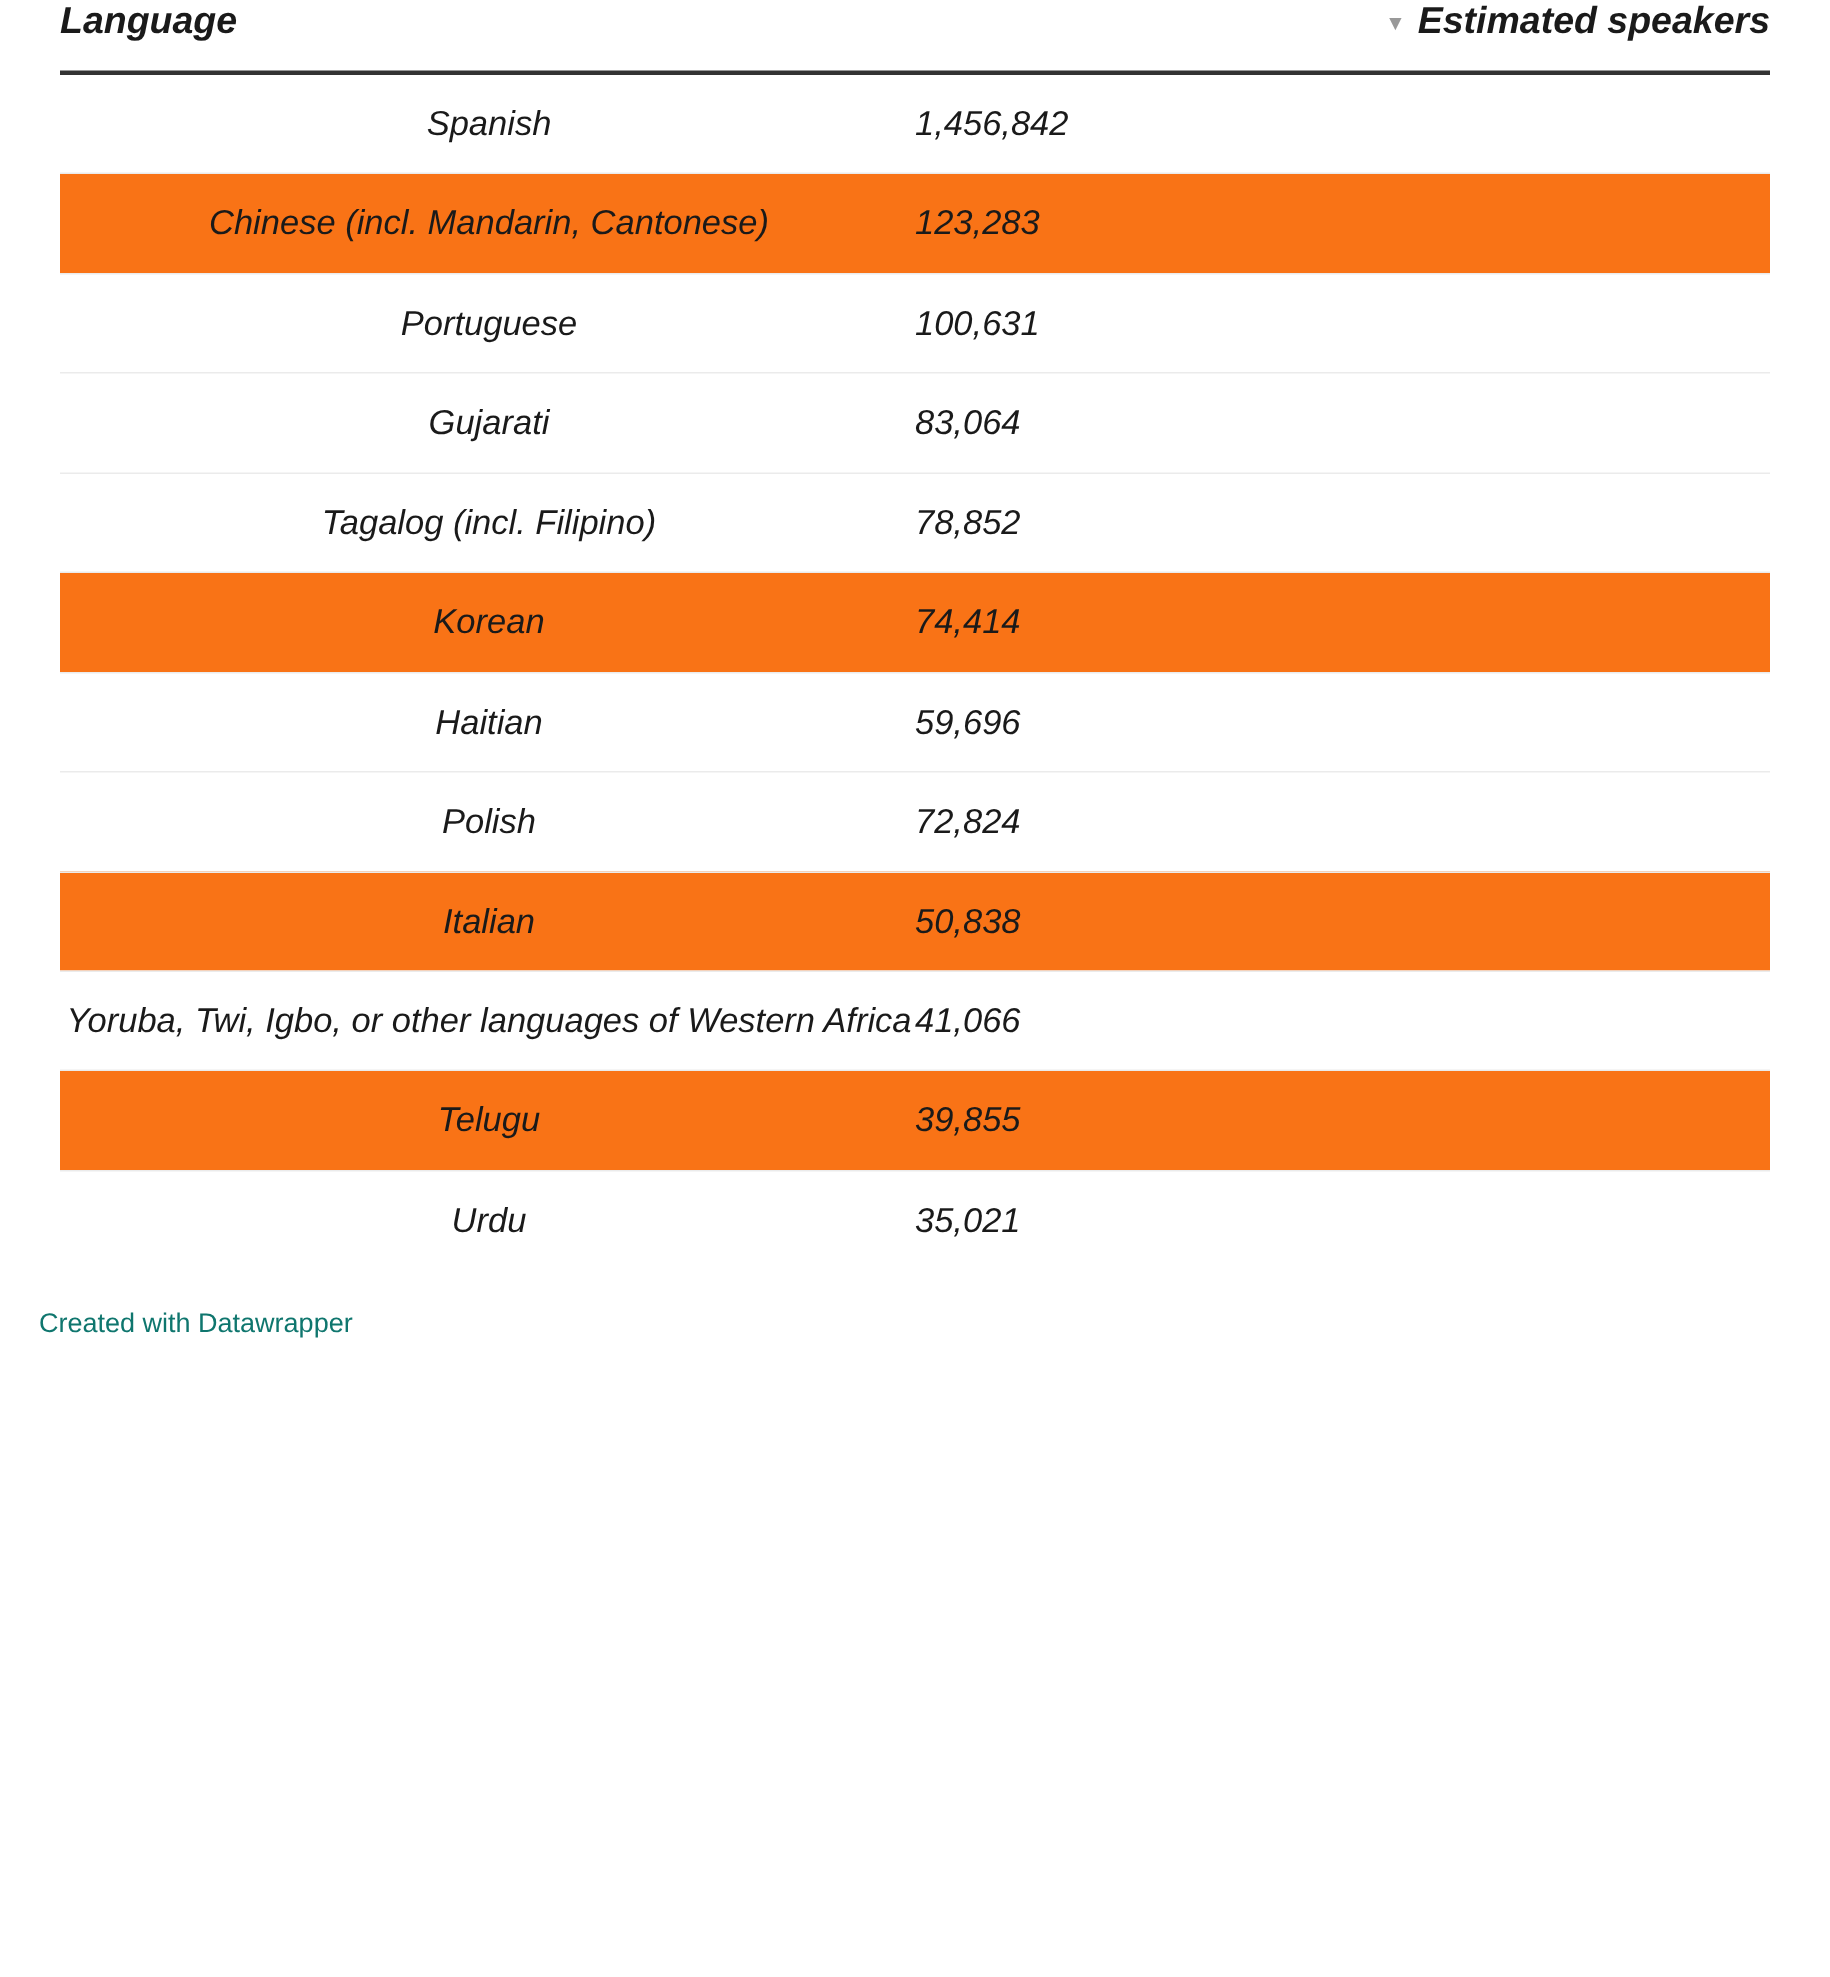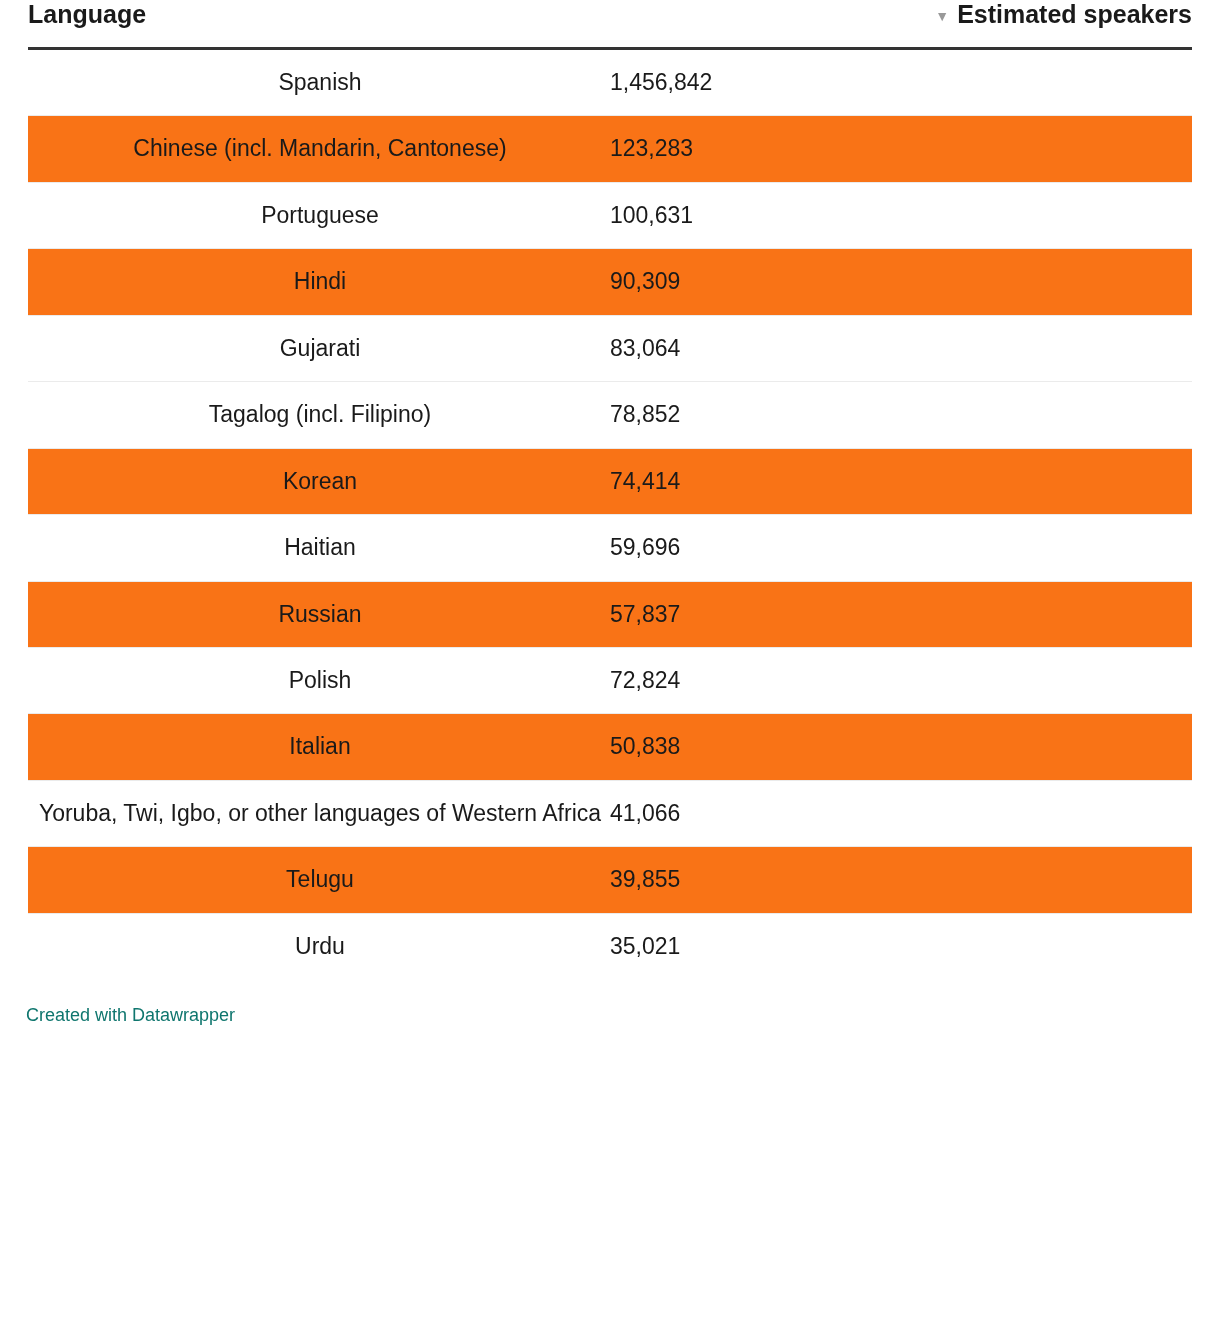--- a/index.html
+++ b/index.html
@@ -10,21 +10,22 @@
   body {
     width: 1220px;
     height: 1318px;
     font-family: "Liberation Sans", sans-serif;
     color: #1a1a1a;
     -webkit-font-smoothing: antialiased;
   }
   .wrap {
     width: 1220px;
     box-sizing: border-box;
-    padding: 0 28px;
+    padding: 0 40px;
+    font-style: italic;
   }
   table.data-table {
     width: 100%;
     border-collapse: collapse;
     table-layout: fixed;
   }
   thead th {
     font-size: 25px;
     font-weight: bold;
     color: #1a1a1a;
@@ -100,43 +101,35 @@
         <td class="cell-speakers">1,456,842</td>
       </tr>
       <tr class="alt">
         <td class="cell-language">Chinese (incl. Mandarin, Cantonese)</td>
         <td class="cell-speakers">123,283</td>
       </tr>
       <tr>
         <td class="cell-language">Portuguese</td>
         <td class="cell-speakers">100,631</td>
       </tr>
-      <tr class="alt">
-        <td class="cell-language">Hindi</td>
-        <td class="cell-speakers">90,309</td>
-      </tr>
       <tr>
         <td class="cell-language">Gujarati</td>
         <td class="cell-speakers">83,064</td>
       </tr>
       <tr>
         <td class="cell-language">Tagalog (incl. Filipino)</td>
         <td class="cell-speakers">78,852</td>
       </tr>
       <tr class="alt">
         <td class="cell-language">Korean</td>
         <td class="cell-speakers">74,414</td>
       </tr>
       <tr>
         <td class="cell-language">Haitian</td>
         <td class="cell-speakers">59,696</td>
-      </tr>
-      <tr class="alt">
-        <td class="cell-language">Russian</td>
-        <td class="cell-speakers">57,837</td>
       </tr>
       <tr>
         <td class="cell-language">Polish</td>
         <td class="cell-speakers">72,824</td>
       </tr>
       <tr class="alt">
         <td class="cell-language">Italian</td>
         <td class="cell-speakers">50,838</td>
       </tr>
       <tr>

